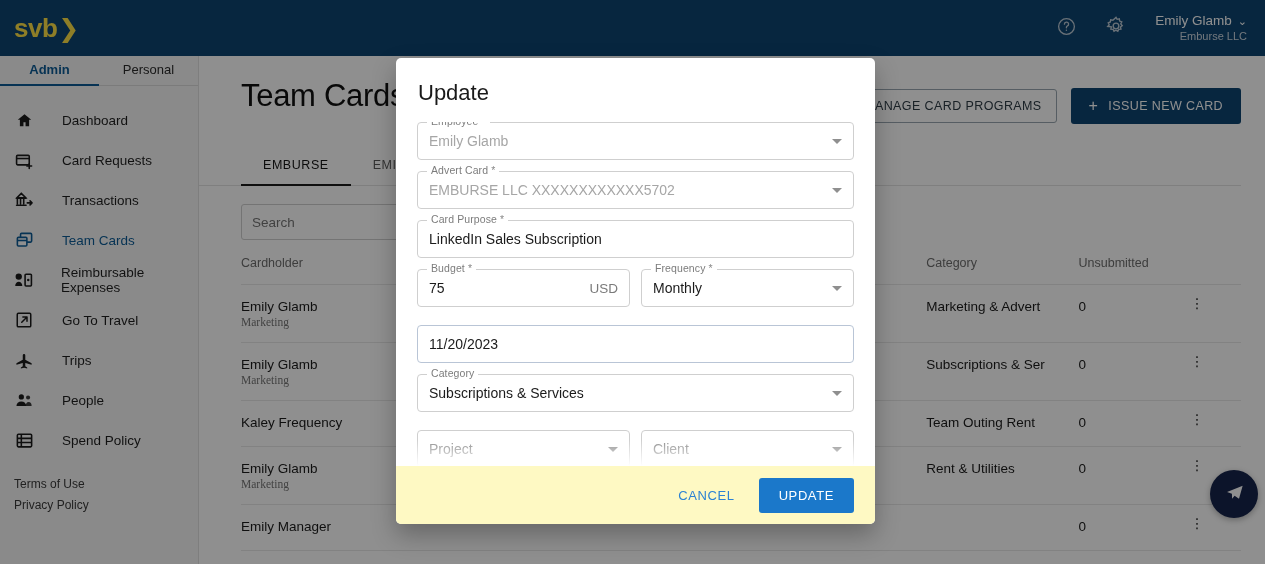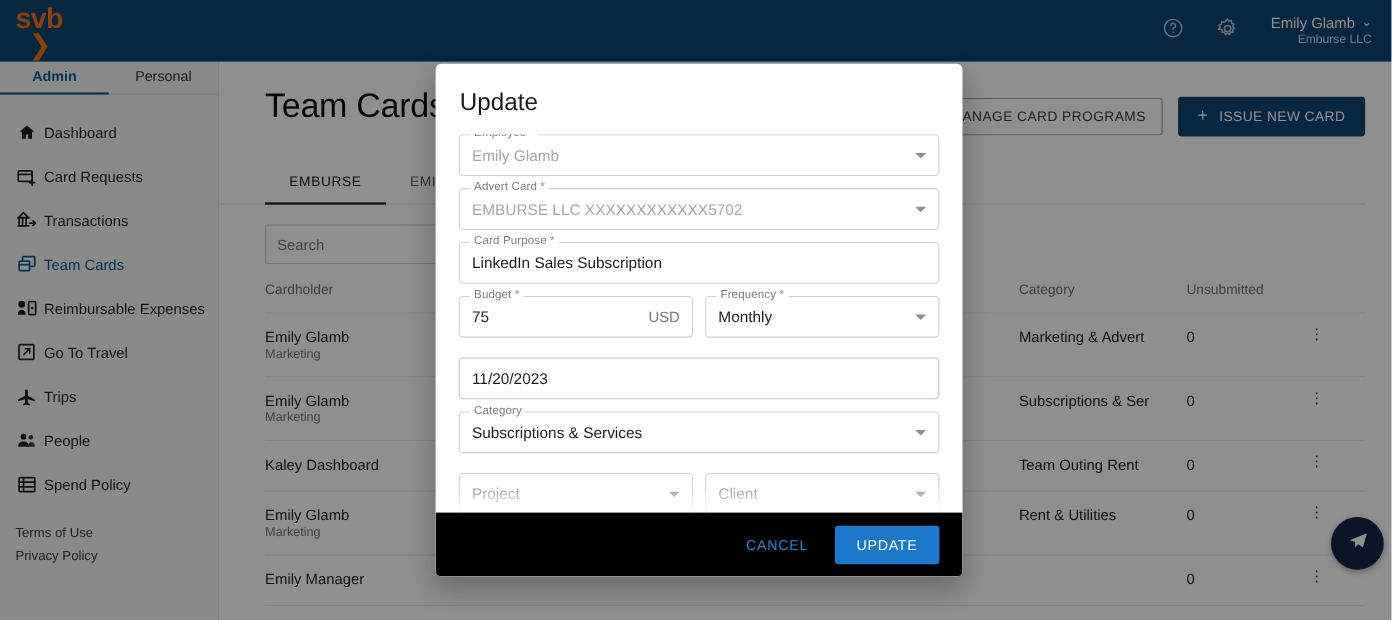--- a/index.html
+++ b/index.html
@@ -13,24 +13,23 @@
 
   
   .topbar {
     position: absolute; top: 0; left: 0; width: 1265px; height: 56px;
     background: #0d4470;
     display: flex; align-items: center;
     z-index: 5;
   }
   .logo {
     margin-left: 14px;
-    color: #f97316; font-size: 26px; font-weight: 700;
-    letter-spacing: -0.5px; display: flex; align-items: center;
+    color: #fde047; font-size: 26px; font-weight: 700;
+    letter-spacing: -0.5px; display: flex; align-items: flex-end;
     line-height: 1;
-    flex-direction: column;
   }
   .logo .chev { font-weight: 400; font-size: 25px; margin-left: 1px; }
   .topbar-right {
     margin-left: auto; display: flex; align-items: center; gap: 28px;
     margin-right: 18px;
   }
   .ticon { color: #cfd8e0; opacity: .9; display: block; }
   .user-block { text-align: right; color: #ffffff; line-height: 1.15; }
   .user-name { font-size: 13.5px; display: flex; align-items: center; gap: 6px; justify-content: flex-end; }
   .user-org { font-size: 11px; color: #cdd7e0; margin-top: 1px; }
@@ -47,21 +46,21 @@
     flex: 1; display: flex; align-items: center; justify-content: center;
     font-size: 13px; color: #2b2b2b; position: relative; padding-bottom: 2px;
   }
   .side-tab.active { color: #0d5c96; font-weight: 600; }
   .side-tab.active::after {
     content: ""; position: absolute; left: 0; right: 0; bottom: -1px;
     height: 2px; background: #0d5c96;
   }
   .nav { padding-top: 14px; }
   .nav-item {
-    display: flex; align-items: center; height: 40px; padding-left: 14px; gap: 6px;
+    display: flex; align-items: center; height: 40px; padding-left: 14px; gap: 28px;
     font-size: 13.5px; color: #1f1f1f;
   }
   .nav-item.active { color: #0d5c96; }
   .nav-item.active .nicon { color: #0d5c96; }
   .nicon { width: 20px; height: 20px; color: #1b1b1b; display: flex; align-items: center; justify-content: center; }
   .legal { position: absolute; bottom: 60px; left: 14px; }
   .legal a { display: block; font-size: 12px; color: #3a3a3a; text-decoration: none; margin-bottom: 7px; }
 
   
   .main {
@@ -110,21 +109,21 @@
   
   table.cards { width: calc(100% - 66px); margin: 16px 24px 0 42px; border-collapse: collapse; table-layout: fixed; }
   table.cards th {
     text-align: left; font-size: 12.5px; font-weight: 400; color: #6d6d6d;
     padding: 0 0 14px 0;
   }
   table.cards td {
     padding: 14px 0; border-top: 1px solid #e8e8e8; font-size: 13.5px; color: #1b1b1b;
     vertical-align: top;
   }
-  .sub { font-size: 11.5px; color: #767676; margin-top: 2px; }
+  .sub { font-size: 11.5px; color: #767676; margin-top: 2px; font-family: Liberation Serif, serif; }
   .num { color: #0d5c96; }
   .kebab { color: #555; font-size: 16px; line-height: .7; letter-spacing: 0; }
   .amt-right { text-align: right; }
   .col-holder { width: 180px; }
   .col-purpose { width: 250px; }
   .col-spend { width: 130px; }
   .col-budget { width: 115px; }
   .col-cat { width: 150px; }
   .col-unsub { width: 110px; }
   .col-menu { width: 50px; }
@@ -168,21 +167,21 @@
     margin-left: auto; width: 0; height: 0; border-left: 5px solid transparent;
     border-right: 5px solid transparent; border-top: 5px solid #8f8f8f;
   }
   .field.date { border-color: #b9c5d6; }
   .row2 { display: flex; gap: 11px; }
   .row2 > .field { flex: 1; margin-bottom: 11px; }
   .spacer { height: 7px; }
 
   .modal-foot {
     height: 58px; display: flex; align-items: center; justify-content: flex-end;
-    gap: 14px; padding-right: 21px; background: #000000; position: relative; z-index: 2;
+    gap: 14px; padding-right: 21px; background: #fef9c3; position: relative; z-index: 2;
   }
   .btn-cancel {
     background: none; border: none; color: #2b82d4; font-size: 13px; letter-spacing: .6px;
     padding: 9px 10px; font-family: "Liberation Sans", sans-serif;
   }
   .btn-update {
     background: #1b78ca; border: none; color: #fff; font-size: 13px; letter-spacing: .6px;
     padding: 10px 20px; border-radius: 3px; font-family: "Liberation Sans", sans-serif;
   }
   .fade {
@@ -407,21 +406,21 @@
             </td>
           <td></td>
           <td></td>
           <td></td>
           <td>Subscriptions &amp; Ser</td>
           <td class="num">0</td>
           <td class="kebab">⋮</td>
         </tr>
         <tr>
           <td>
-              <div>Kaley Dashboard</div>
+              <div>Kaley Frequency</div>
               <div class="sub"></div>
             </td>
           <td></td>
           <td></td>
           <td></td>
           <td>Team Outing Rent</td>
           <td class="num">0</td>
           <td class="kebab">⋮</td>
         </tr>
         <tr>

